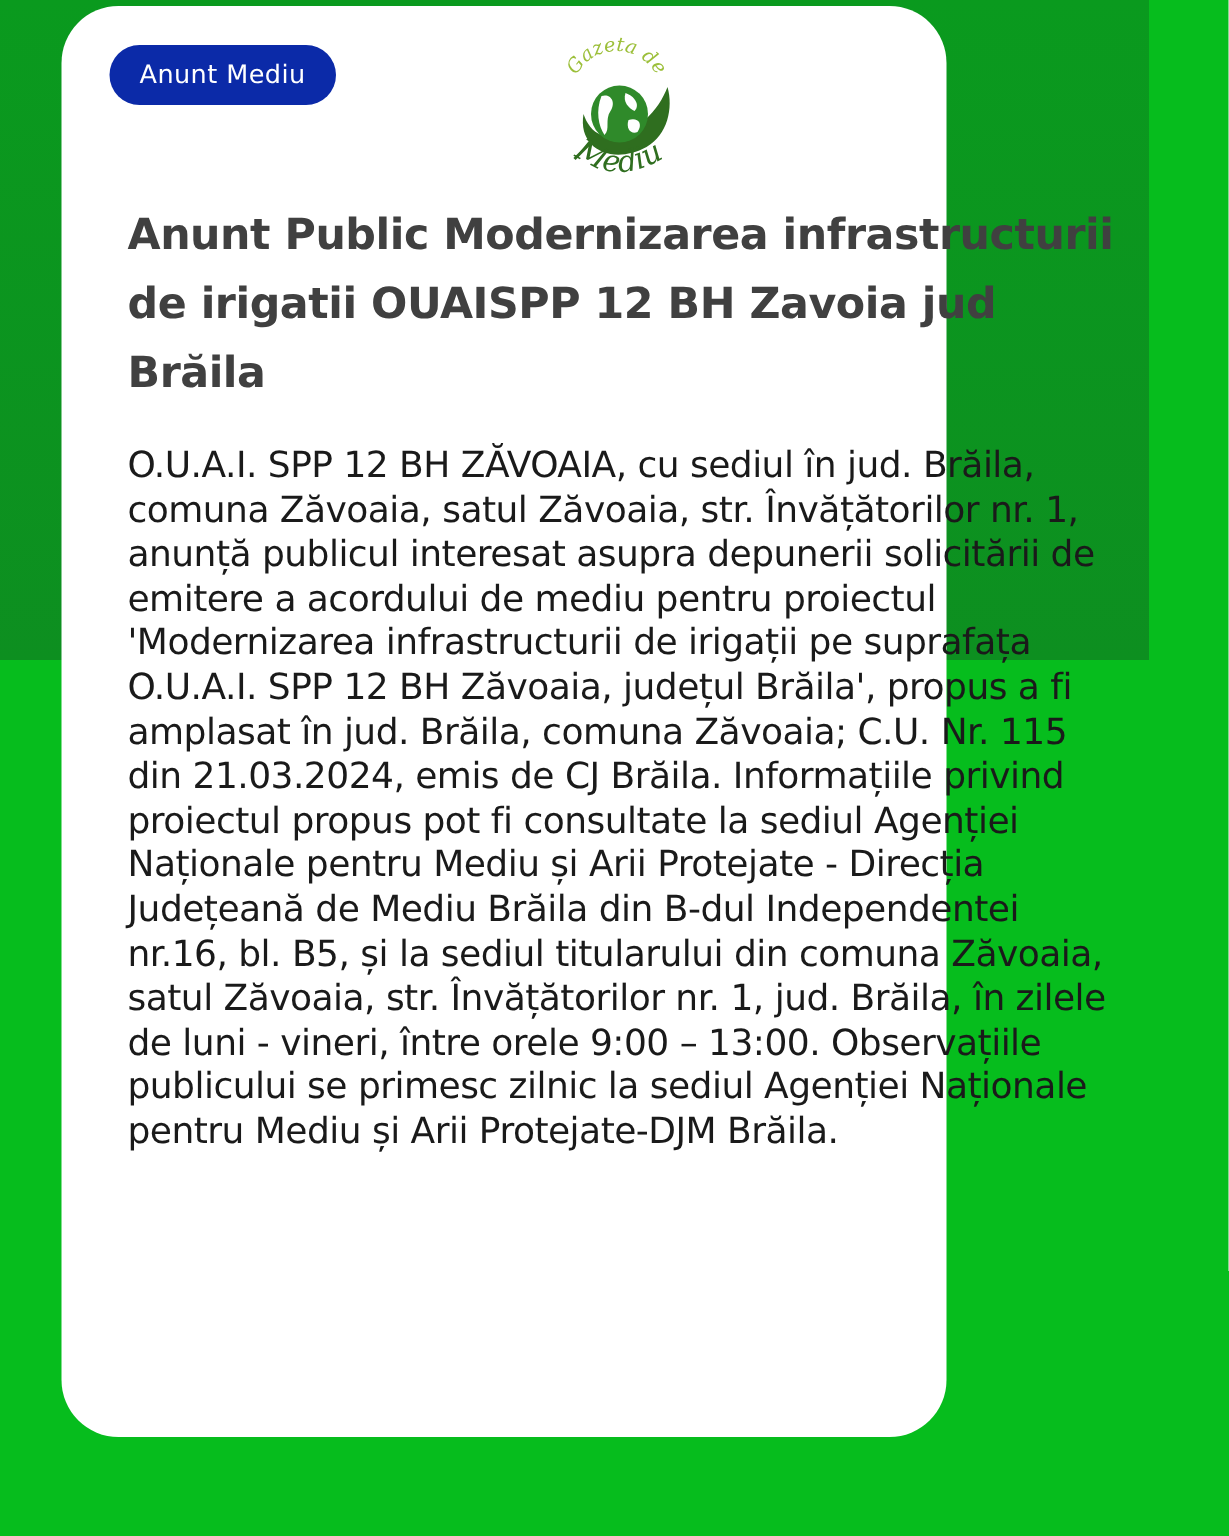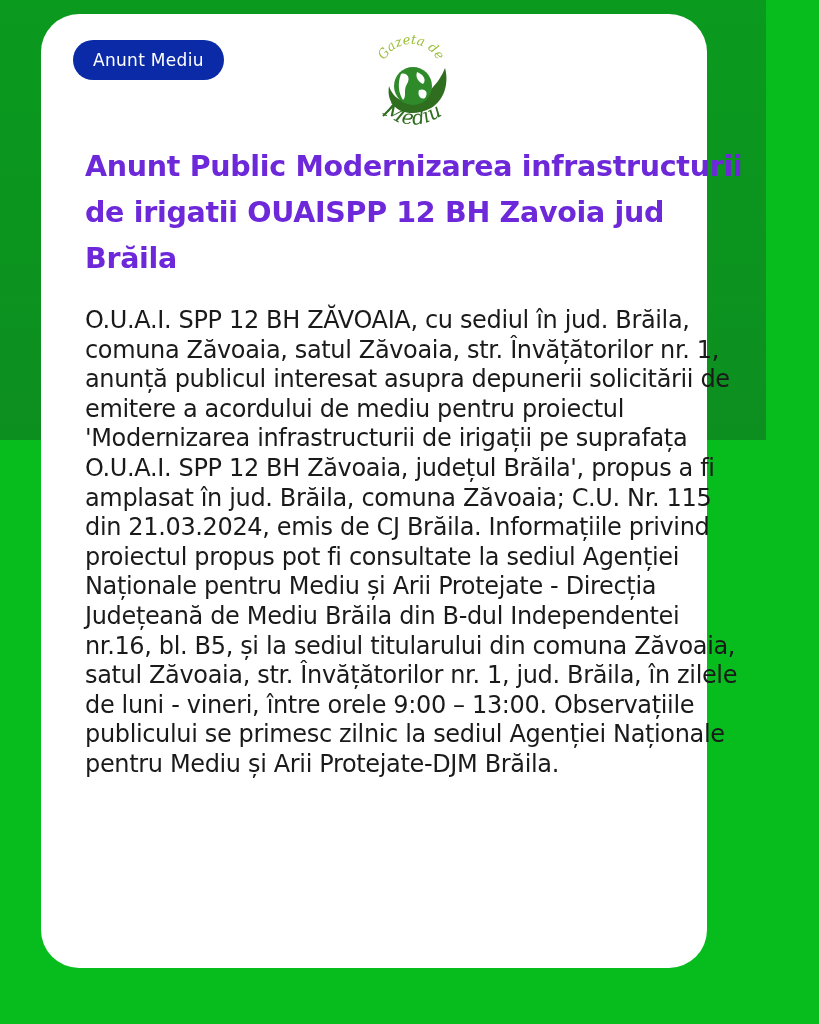--- a/index.html
+++ b/index.html
@@ -6,36 +6,36 @@
     body {
       width:819px; height:1024px; position:relative; overflow:hidden;
       background:#06bd1d;
       font-family:"Liberation Sans", sans-serif;
     }
     .bg-dark {
       position:absolute; left:0; top:0; width:766px; height:440px;
       background:linear-gradient(180deg,#0a9a1e 0%, #0d8f20 100%);
     }
     .card {
-      position:absolute; left:41px; top:14px; width:666px; height:954px;
+      position:absolute; left:41px; top:4px; width:590px; height:954px;
       background:#ffffff; border-radius:38px;
     }
     .badge {
       position:absolute; left:32px; top:26px; height:40px; padding:0 20px;
       min-width:126px; box-sizing:border-box;
       background:#0b2aa8; color:#ffffff; border-radius:20px;
       font-size:17px; line-height:40px; text-align:center; letter-spacing:0.3px;
       font-family:"DejaVu Sans", sans-serif;
     }
     .logo {
       position:absolute; left:320px; top:14px; width:100px; height:115px;
     }
     .title {
       position:absolute; left:44px; top:130px; width:660px;
-      color:#6d28d9; font-family:"DejaVu Sans", sans-serif; font-weight:bold;
+      color:#404040; font-family:"DejaVu Sans", sans-serif; font-weight:bold;
       font-size:28.5px; line-height:46px; letter-spacing:-0.3px; margin:0;
     }
     .body-text {
       position:absolute; left:44px; top:292px; width:660px;
       color:#1a1a1a; font-family:"DejaVu Sans", sans-serif;
       font-size:24px; line-height:29.6px; letter-spacing:-0.35px; margin:0;
     }
   </style>
 </head>
 <body>

